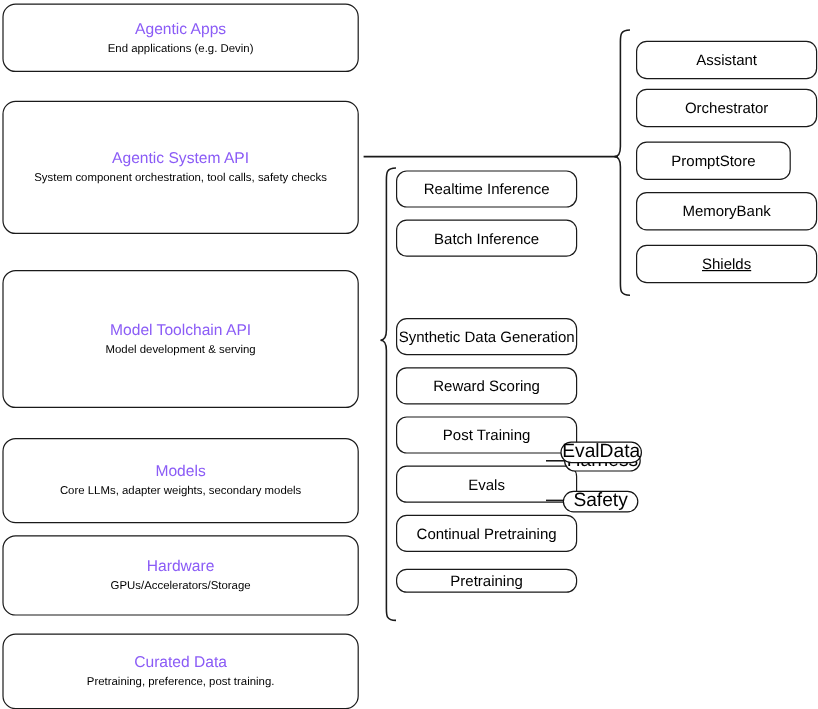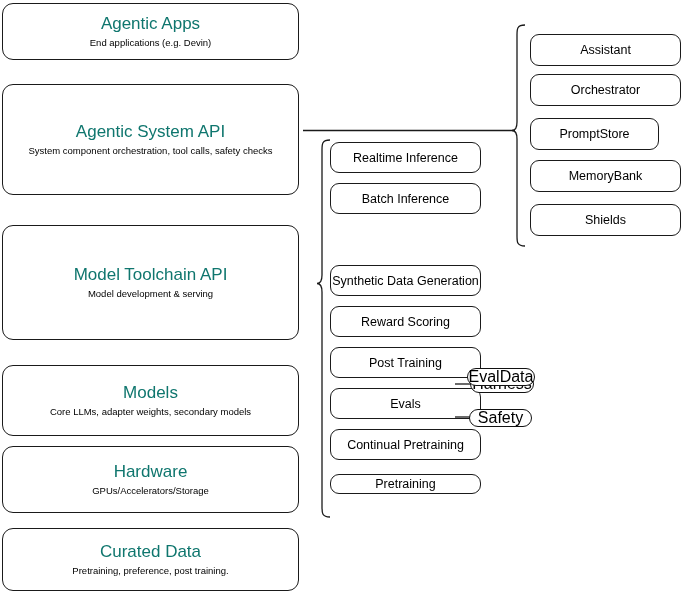--- a/index.html
+++ b/index.html
@@ -21,22 +21,22 @@
     border: 1.3px solid #1a1a1a;
     border-radius: 11px;
     background: #ffffff;
     display: flex;
     flex-direction: column;
     align-items: center;
     justify-content: center;
     text-align: center;
   }
   .node .title {
-    font-size: 17px;
-    color: #0f766e;
+    font-size: 13px;
+    color: #8b5cf6;
     line-height: 1.25;
     white-space: nowrap;
   }
   .node .subtitle {
     font-size: 9.5px;
     color: #000000;
     line-height: 1.3;
     margin-top: 3px;
     white-space: nowrap;
   }
@@ -186,17 +186,17 @@
   </div>
   <div class="stack-node" style="left:530px; top:74px; width:151px; height:32px;">
     <span class="label">Orchestrator</span>
   </div>
   <div class="stack-node" style="left:530px; top:118px; width:129px; height:32px;">
     <span class="label">PromptStore</span>
   </div>
   <div class="stack-node" style="left:530px; top:160px; width:151px; height:32px;">
     <span class="label">MemoryBank</span>
   </div>
-  <div class="stack-node" style="left:530px; top:204px; width:151px; height:32px;">
+  <div class="stack-node" style="left:530px; top:204px; width:151px; height:32px;text-decoration:underline;">
     <span class="label">Shields</span>
   </div>
 
 </div>
 
 </body></html>

